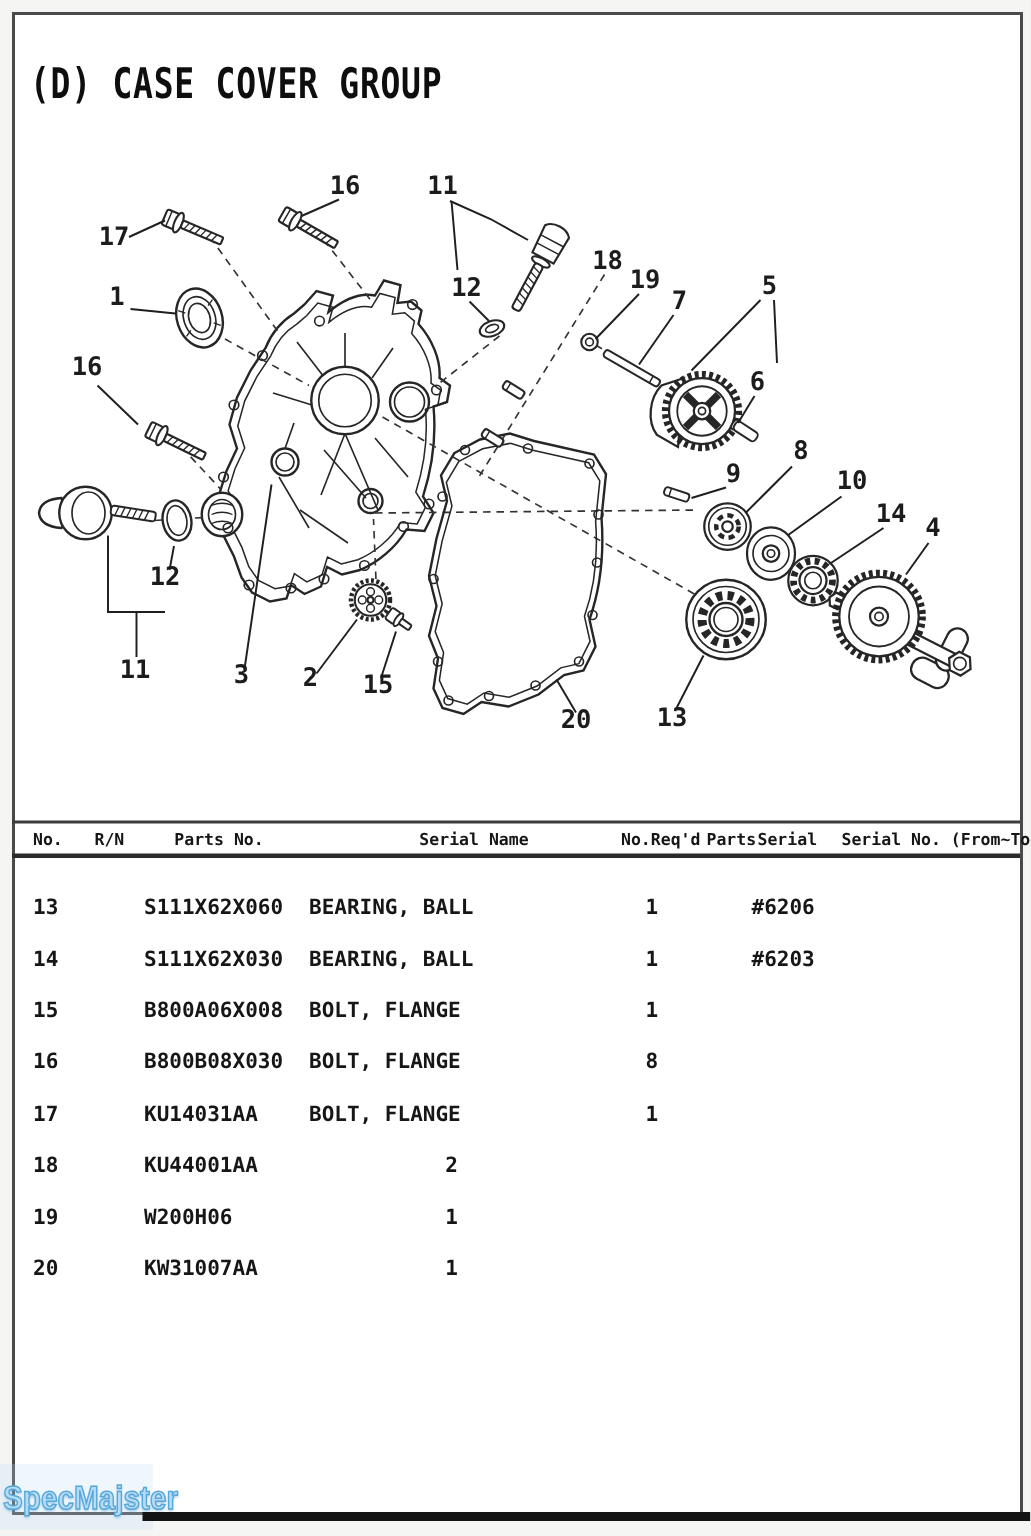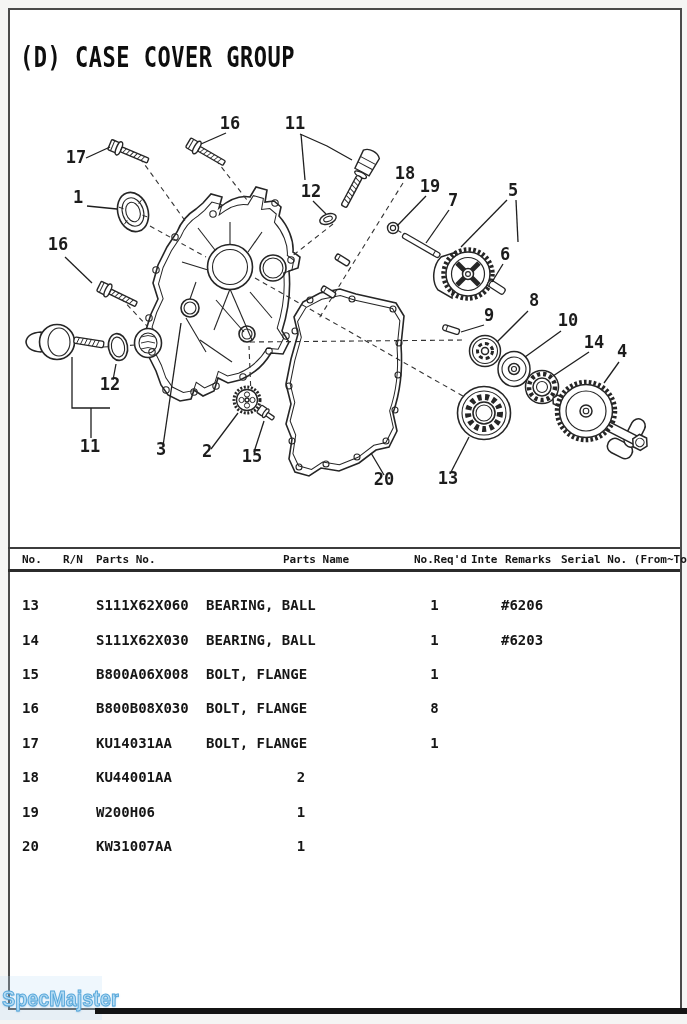--- a/index.html
+++ b/index.html
@@ -17,21 +17,21 @@
   .thead{height:20px;border-top:2px solid #3c3c3c;border-bottom:3px solid #2b2b2b;
          font-size:11px;font-weight:bold;}
   .tbody{padding-top:16px;}
   .trow{height:34.4px;font-size:14px;font-weight:bold;}
   .c-no{padding-left:14px}
   .c-rn{padding-left:7px}
   .c-pname{padding-left:10px}
   .c-req{text-align:center}
   .c-inte{padding-left:8px}
   .c-ser{padding-left:8px}
-  .thead .c-pno{}
+  .thead .c-pno{text-align:center}
   .thead .c-pname{text-align:center;padding-left:30px}
   .thead .c-req{text-align:center;padding-left:8px}
   .thead .c-rem{padding-left:4px}
   .thead .c-ser{font-size:11px;white-space:nowrap}
 
   .wm-box{position:absolute;left:0;top:976px;width:102px;height:44px;background:rgba(190,224,247,.25);}
   .watermark{position:absolute;left:2px;top:986px;font-family:"Liberation Sans",sans-serif;
              font-size:22px;font-weight:bold;letter-spacing:0;color:#b5dcf4;
              -webkit-text-stroke:1px #57a7da;text-shadow:0 1px 2px rgba(70,150,205,.55);
              transform:scaleX(.9);transform-origin:left top;white-space:nowrap;}
@@ -365,24 +365,24 @@
     </g>
   </svg>
 
   <h1 class="title">(D) CASE COVER GROUP</h1>
 
   <div class="parts-table">
     <div class="thead">
       <div class="c-no">No.</div>
       <div class="c-rn">R/N</div>
       <div class="c-pno">Parts No.</div>
-      <div class="c-pname">Parts Name</div>
+      <div class="c-pname">Serial Name</div>
       <div class="c-req">No.Req'd</div>
-      <div class="c-inte">Inte</div>
-      <div class="c-rem">Remarks</div>
+      <div class="c-inte">Parts</div>
+      <div class="c-rem">Serial</div>
       <div class="c-ser">Serial No. (From~To)</div>
     </div>
     <div class="tbody">
       <div class="trow">
         <div class="c-no">13</div>
         <div class="c-rn"></div>
         <div class="c-pno">S111X62X060</div>
         <div class="c-pname">BEARING, BALL</div>
         <div class="c-req">1</div>
         <div class="c-inte"></div>

